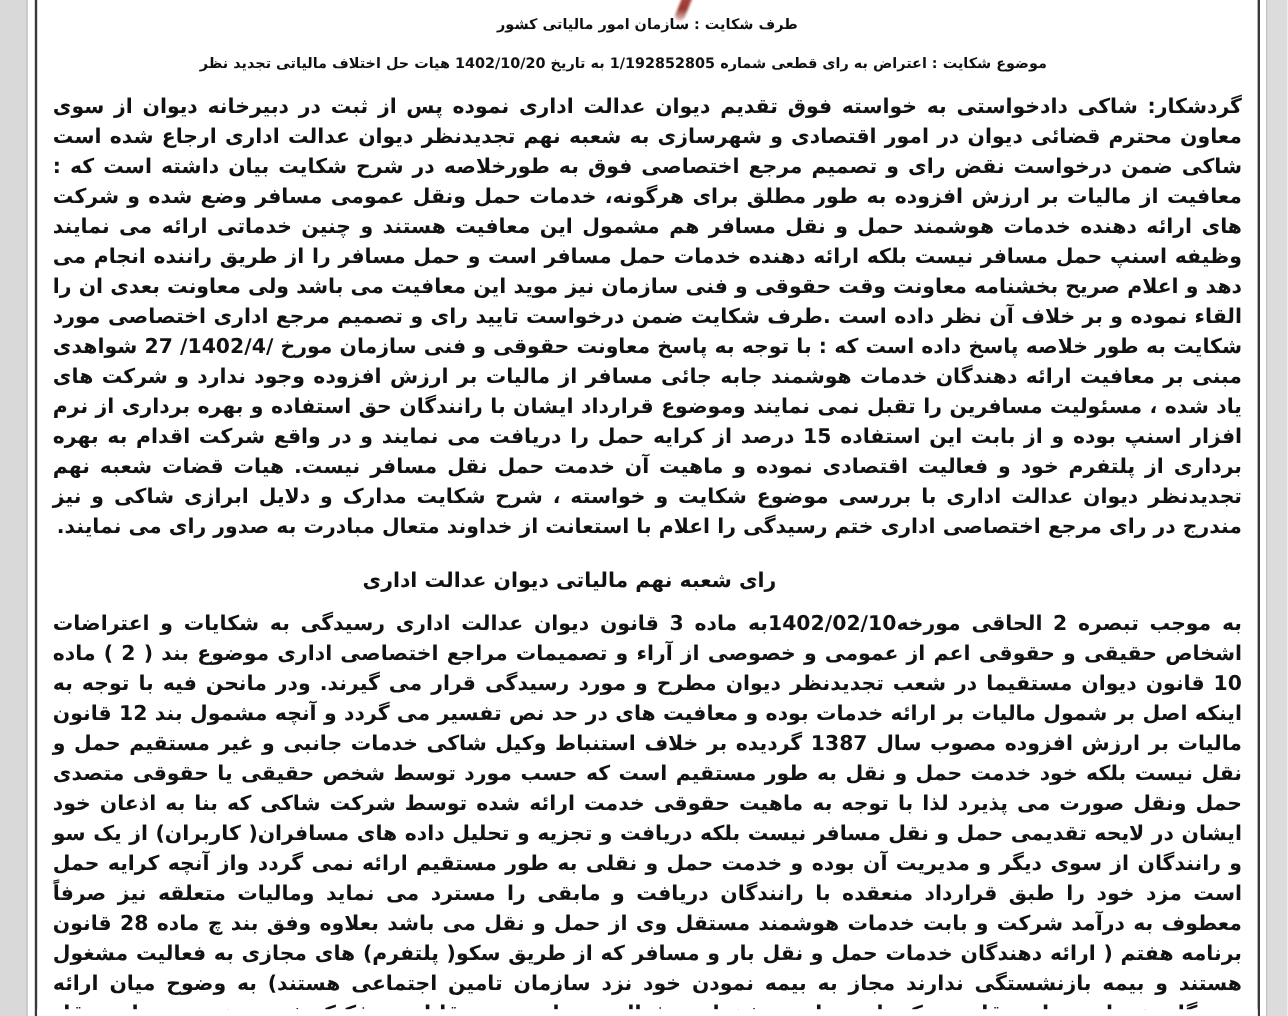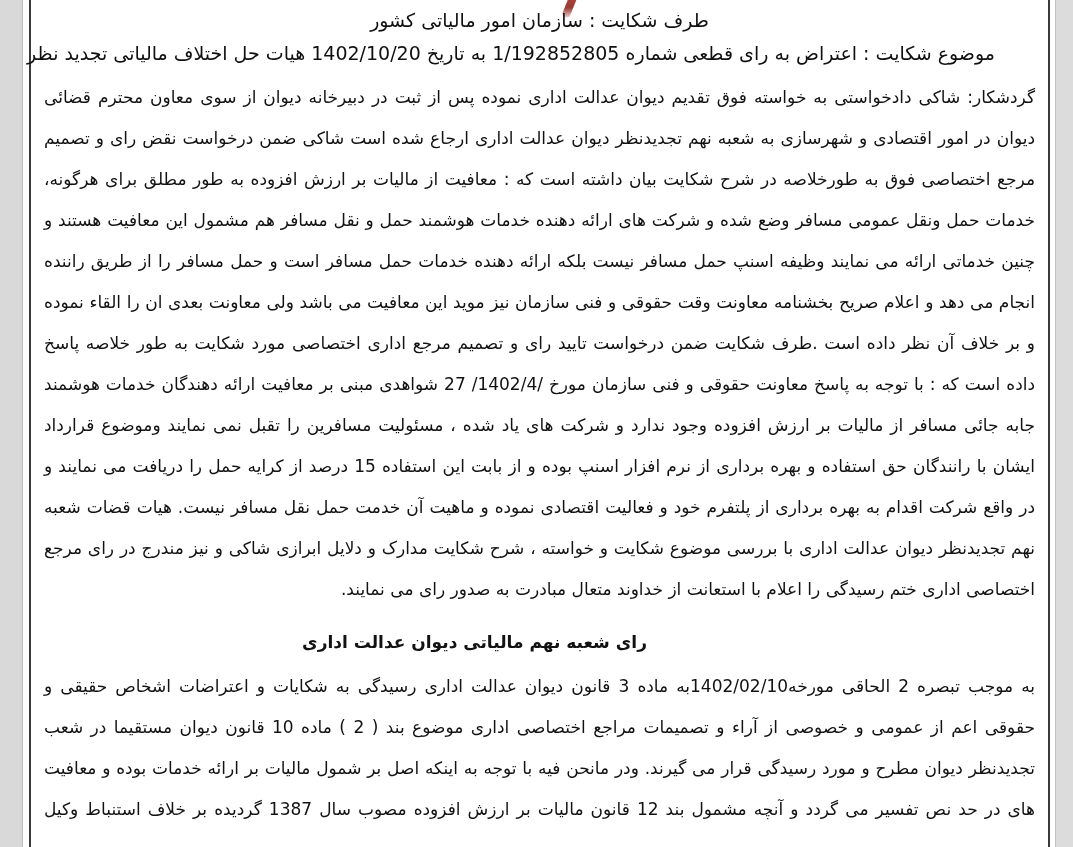--- a/index.html
+++ b/index.html
@@ -63,34 +63,34 @@
     top: 0;
     width: 1003px;
     height: 847px;
     direction: rtl;
     text-align: justify;
     box-sizing: border-box;
     padding: 4px 6px 0 6px;
   }
   .line-head {
     font-family: "DejaVu Sans", sans-serif;
-    font-weight: normal;
-    font-size: 19px;
+    font-weight: bold;
+    font-size: 12px;
     color: #101010;
     line-height: 33px;
     text-align: center;
     white-space: nowrap;
   }
   .line-head.pad1 { padding-right: 40px; }
   .para {
     font-family: "DejaVu Sans", sans-serif;
-    font-weight: normal;
+    font-weight: bold;
     font-size: 17px;
     color: #121212;
-    line-height: 41px;
+    line-height: 25px;
     text-align: justify;
     text-justify: inter-word;
     margin: 0;
     letter-spacing: 0.1px;
   }
   .para.p1 { margin-top: 7px; }
   .para.p2 { margin-top: 0px; }
   .section-title {
     font-family: "DejaVu Sans", sans-serif;
     font-weight: bold;

